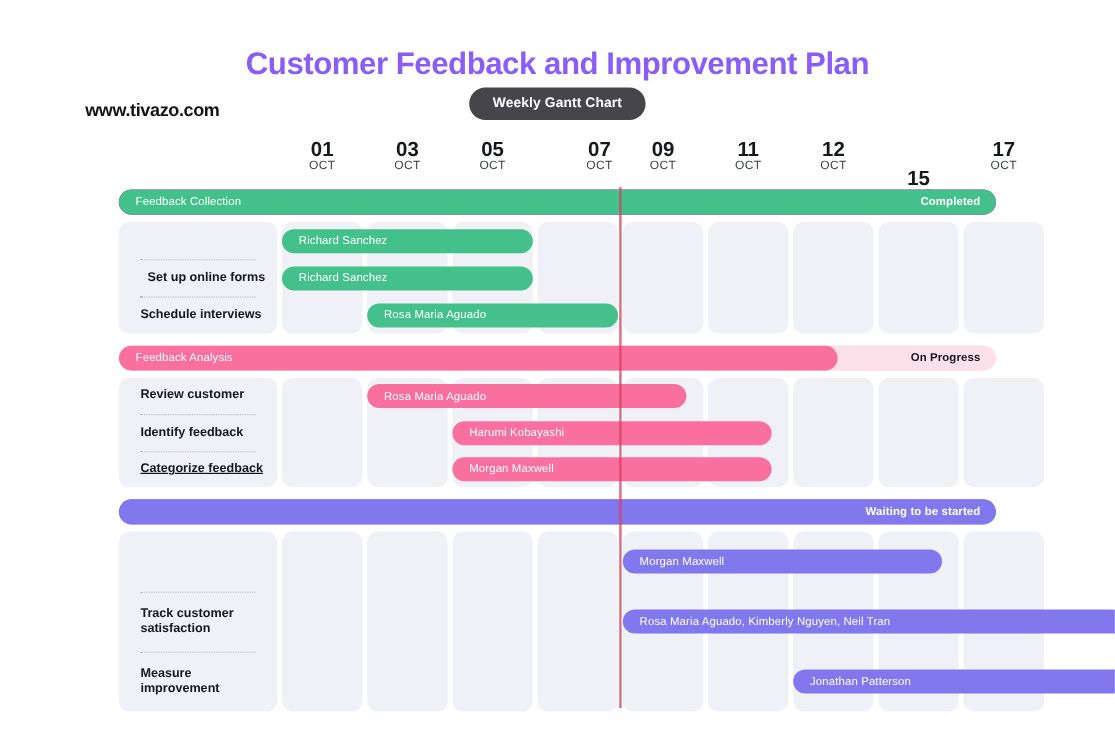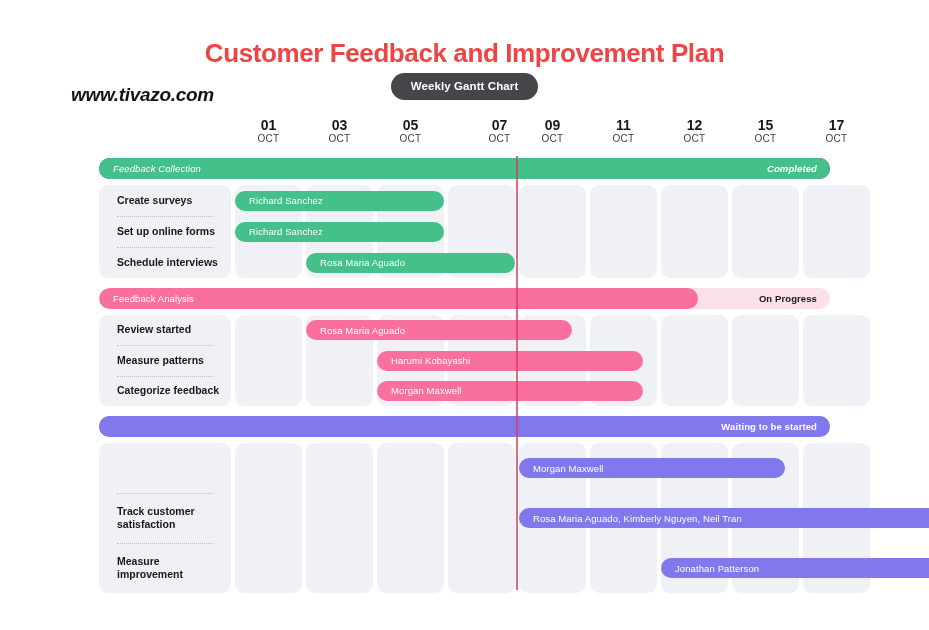--- a/index.html
+++ b/index.html
@@ -3,42 +3,42 @@
 <meta charset="utf-8">
 <style>
   html,body{margin:0;padding:0;}
   body{
     width:929px;height:630px;background:#ffffff;
     font-family:"Liberation Sans","DejaVu Sans",sans-serif;
     color:#111418;overflow:hidden;position:relative;
   }
   .logo{
     position:absolute;left:71px;top:84px;
-    font-size:19px;font-weight:bold;letter-spacing:-0.3px;color:#111418;font-style:italic;
+    font-size:15px;font-weight:bold;letter-spacing:-0.3px;color:#111418;
   }
   .title{
     position:absolute;left:0;top:38px;width:929px;text-align:center;
-    font-size:26px;font-weight:bold;letter-spacing:-0.4px;color:#ef4444;
+    font-size:26px;font-weight:bold;letter-spacing:-0.4px;color:#8b5cf6;
   }
   .badge-wrap{position:absolute;left:0;top:73px;width:929px;text-align:center;}
   .badge{
     display:inline-block;background:#46464a;color:#ffffff;
     font-size:11.5px;font-weight:bold;border-radius:14px;
     padding:7px 20px 8px 20px;letter-spacing:0.1px;
   }
 
   
   .chart{position:absolute;left:99px;top:118px;width:731px;height:475px;}
 
   
   .dates{position:absolute;left:0;top:0;width:731px;height:38px;}
   .datecol{
     position:absolute;top:0;width:67px;text-align:center;
   }
-  .datecol .dd{font-size:14px;font-weight:bold;color:#15181d;line-height:14px;}
+  .datecol .dd{font-size:17px;font-weight:bold;color:#15181d;line-height:14px;}
   .datecol .mm{font-size:10px;font-weight:normal;color:#3c4149;line-height:14px;letter-spacing:0.3px;}
 
   
   .section{position:absolute;left:0;width:731px;}
   .sec-bar{
     position:absolute;left:0;top:0;width:731px;height:21px;
     border-radius:11px;overflow:hidden;
   }
   .sec-fill{position:absolute;left:0;top:0;height:21px;border-radius:11px;}
   .sec-name{
@@ -113,54 +113,51 @@
         <div class="mm">OCT</div>
       </div>
       <div class="datecol" style="left: 491px;">
         <div class="dd">11</div>
         <div class="mm">OCT</div>
       </div>
       <div class="datecol" style="left: 562px;">
         <div class="dd">12</div>
         <div class="mm">OCT</div>
       </div>
-      <div class="datecol" style="left: 633px;">
+      <div class="datecol" style="left: 633px; margin-top: 24px;">
         <div class="dd">15</div>
         <div class="mm">OCT</div>
       </div>
       <div class="datecol" style="left: 704px;">
         <div class="dd">17</div>
         <div class="mm">OCT</div>
       </div>
     </div>
   <div id="sections-host">
       <div class="section" style="top: 40px; height: 120px;">
-        <div class="sec-bar" style="background: #a21caf; font-style: italic;">
+        <div class="sec-bar" style="background: #a21caf;">
           <div class="sec-fill" style="width: 100%; background: rgb(68, 192, 138);"></div>
           <div class="sec-name">Feedback Collection</div>
           <div class="sec-status" style="color: rgb(255, 255, 255);">Completed</div>
         </div>
         <div class="grid" style="top: 27px; height: 93px;">
           <div class="labelbox" style="height: 93px;"></div>
           <div class="col" style="left: 136px; height: 93px;"></div>
           <div class="col" style="left: 207px; height: 93px;"></div>
           <div class="col" style="left: 278px; height: 93px;"></div>
           <div class="col" style="left: 349px; height: 93px;"></div>
           <div class="col" style="left: 420px; height: 93px;"></div>
           <div class="col" style="left: 491px; height: 93px;"></div>
           <div class="col" style="left: 562px; height: 93px;"></div>
           <div class="col" style="left: 633px; height: 93px;"></div>
           <div class="col" style="left: 704px; height: 93px;"></div>
-          <div class="labelrow" style="top: 0px; height: 31px;">
-            <span>Create surveys</span>
-          </div>
           <div class="bar" style="left: 136px; width: 209px; top: 5.5px; background: rgb(68, 192, 138);">
             <span>Richard Sanchez</span>
           </div>
-          <div class="labelrow" style="top: 31px; height: 31px;">
+          <div class="labelrow" style="top: 31px; height: 31px; justify-content: flex-end;">
             <span>Set up online forms</span>
           </div>
           <div class="divider" style="top: 31px;"></div>
           <div class="bar" style="left: 136px; width: 209px; top: 36.5px; background: rgb(68, 192, 138);">
             <span>Richard Sanchez</span>
           </div>
           <div class="labelrow" style="top: 62px; height: 31px;">
             <span>Schedule interviews</span>
           </div>
           <div class="divider" style="top: 62px;"></div>
@@ -180,33 +177,33 @@
           <div class="col" style="left: 136px; height: 91px;"></div>
           <div class="col" style="left: 207px; height: 91px;"></div>
           <div class="col" style="left: 278px; height: 91px;"></div>
           <div class="col" style="left: 349px; height: 91px;"></div>
           <div class="col" style="left: 420px; height: 91px;"></div>
           <div class="col" style="left: 491px; height: 91px;"></div>
           <div class="col" style="left: 562px; height: 91px;"></div>
           <div class="col" style="left: 633px; height: 91px;"></div>
           <div class="col" style="left: 704px; height: 91px;"></div>
           <div class="labelrow" style="top: 0.0499999px; height: 30.3px;">
-            <span>Review started</span>
+            <span>Review customer</span>
           </div>
           <div class="bar" style="left: 207px; width: 265.8px; top: 5.2px; background: rgb(249, 112, 159);">
             <span>Rosa Maria Aguado</span>
           </div>
           <div class="labelrow" style="top: 30.35px; height: 30.3px;">
-            <span>Measure patterns</span>
+            <span>Identify feedback</span>
           </div>
           <div class="divider" style="top: 30.35px;"></div>
           <div class="bar" style="left: 278px; width: 265.8px; top: 35.5px; background: rgb(249, 112, 159);">
             <span>Harumi Kobayashi</span>
           </div>
-          <div class="labelrow" style="top: 60.65px; height: 30.3px;">
+          <div class="labelrow" style="top: 60.65px; height: 30.3px; text-decoration: underline;">
             <span>Categorize feedback</span>
           </div>
           <div class="divider" style="top: 60.65px;"></div>
           <div class="bar" style="left: 278px; width: 265.8px; top: 65.8px; background: rgb(249, 112, 159);">
             <span>Morgan Maxwell</span>
           </div>
         </div>
       </div>
       <div class="section" style="top: 298px; height: 177px;">
         <div class="sec-bar" style="background: rgb(129, 120, 238);">

